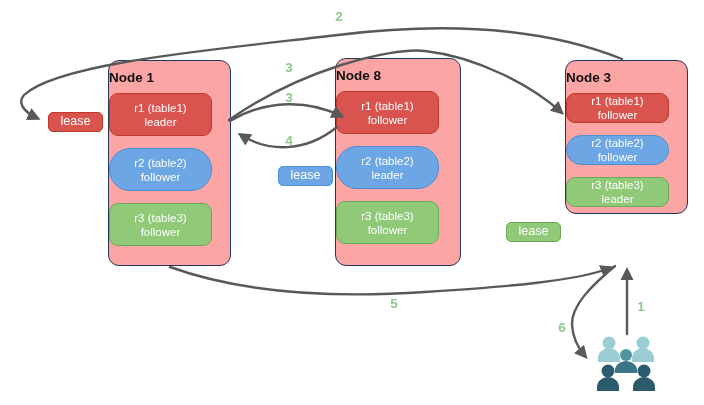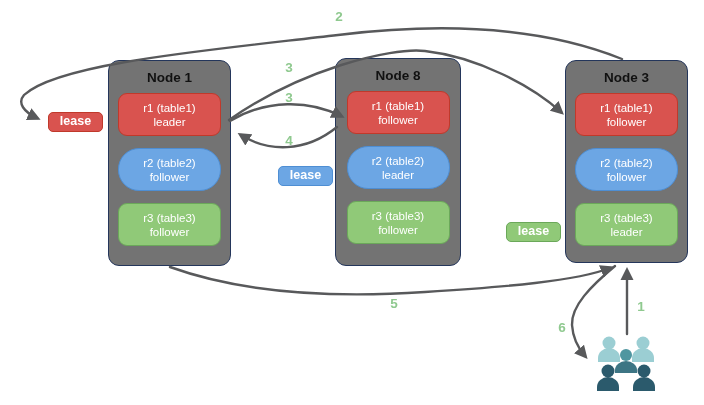--- a/index.html
+++ b/index.html
@@ -1,42 +1,42 @@
 <!DOCTYPE html>
 <html style="--red_fill: #D9534F; --red_border: #C0392B; --blue_fill: #6CA6E4; --blue_border: #4E8ED3; --green_fill: #90C978; --green_border: #6BA85A; --node_border: #24365B; --arrow: #58595B; --step: #8FC98F; --users_light: #9BCED3; --users_mid_head: #4F96A0; --users_mid_body: #3D7584; --users_dark: #2B5A6C;"><head>
 <meta charset="utf-8">
 <style>
   html,body { margin:0; padding:0; background:#fff; }
   .canvas {
     position:relative; width:704px; height:405px; background:#fff;
     font-family:"Liberation Sans", sans-serif; overflow:hidden;
   }
   .node {
-    position:absolute; background:#737373;
+    position:absolute; background:#fca5a5;
     border:1.6px solid var(--node_border,#24365B);
     border-radius:11px; box-sizing:border-box;
-    display:flex; flex-direction:column; align-items:center;
+    display:flex; flex-direction:column; 
   }
   .node-title {
     margin-top:9px; margin-bottom:8px; font-weight:bold;
     font-size:13.5px; color:#111;
   }
   .replica {
     width:103px; height:43px; border-radius:9px; box-sizing:border-box;
     display:flex; flex-direction:column; justify-content:center; align-items:center;
     color:#fff; font-size:11.5px; line-height:14px; text-align:center;
     margin-bottom:12px; border:1.5px solid transparent;
   }
   .replica.red   { background:var(--red_fill,#D9534F);  border-color:var(--red_border,#C0392B); }
   .replica.blue  { background:var(--blue_fill,#6CA6E4); border-color:var(--blue_border,#4E8ED3);border-radius:21px; }
   .replica.green { background:var(--green_fill,#90C978);border-color:var(--green_border,#6BA85A); }
   .lease {
     position:absolute; box-sizing:border-box; height:20px; width:55px;
     border-radius:5px; color:#fff; font-size:12.5px; line-height:17px;
-    text-align:center; border:1.5px solid transparent;font-weight:bold;
+    text-align:center; border:1.5px solid transparent;
   }
   .lease.red   { background:var(--red_fill,#D9534F);  border-color:var(--red_border,#C0392B); }
   .lease.blue  { background:var(--blue_fill,#6CA6E4); border-color:var(--blue_border,#4E8ED3); }
   .lease.green { background:var(--green_fill,#90C978);border-color:var(--green_border,#6BA85A); }
   .step {
     position:absolute; width:16px; text-align:center;
     font-weight:bold; font-size:13.5px; color:var(--step,#8FC98F);
   }
   .overlay { position:absolute; left:0; top:0; pointer-events:none; }
   .arrow { stroke:var(--arrow,#58595B); stroke-width:2.4; fill:none; stroke-linecap:round; }
@@ -76,21 +76,21 @@
     <div class="replica blue">
       <span>r2 (table2)</span>
       <span>leader</span>
     </div>
     <div class="replica green">
       <span>r3 (table3)</span>
       <span>follower</span>
     </div>
   </div>
 
-  <div class="node" style="left:565px; top:60px; width:123px; height:203px;">
+  <div class="node" style="left:565px; top:60px; width:123px; height:154px;">
     <div class="node-title">Node 3</div>
     <div class="replica red">
       <span>r1 (table1)</span>
       <span>follower</span>
     </div>
     <div class="replica blue">
       <span>r2 (table2)</span>
       <span>follower</span>
     </div>
     <div class="replica green">

